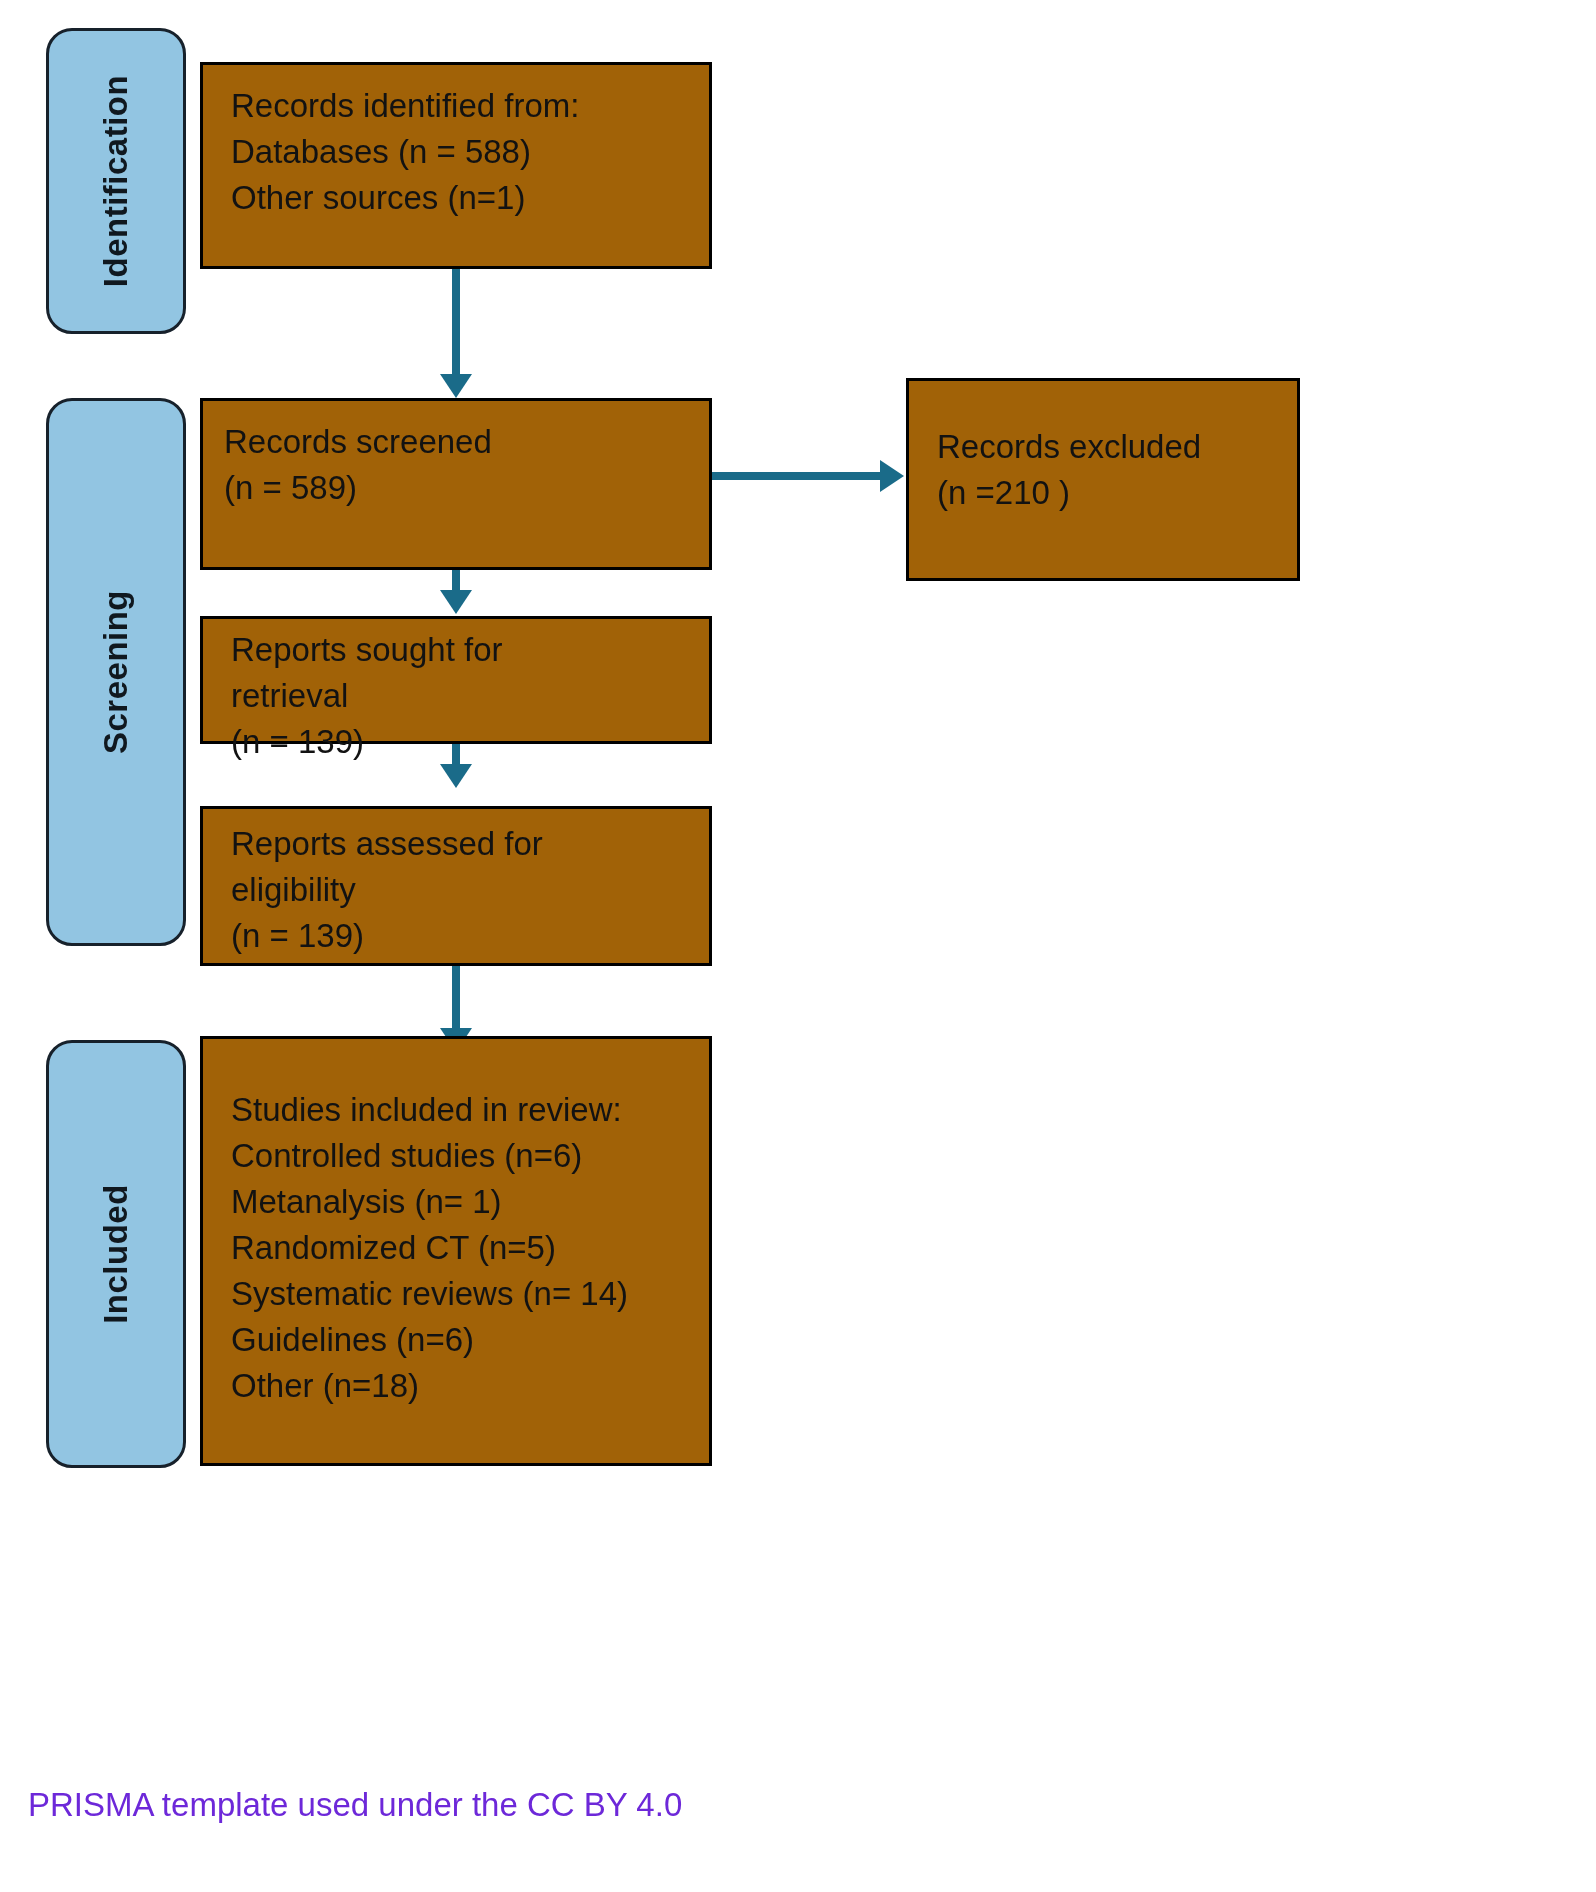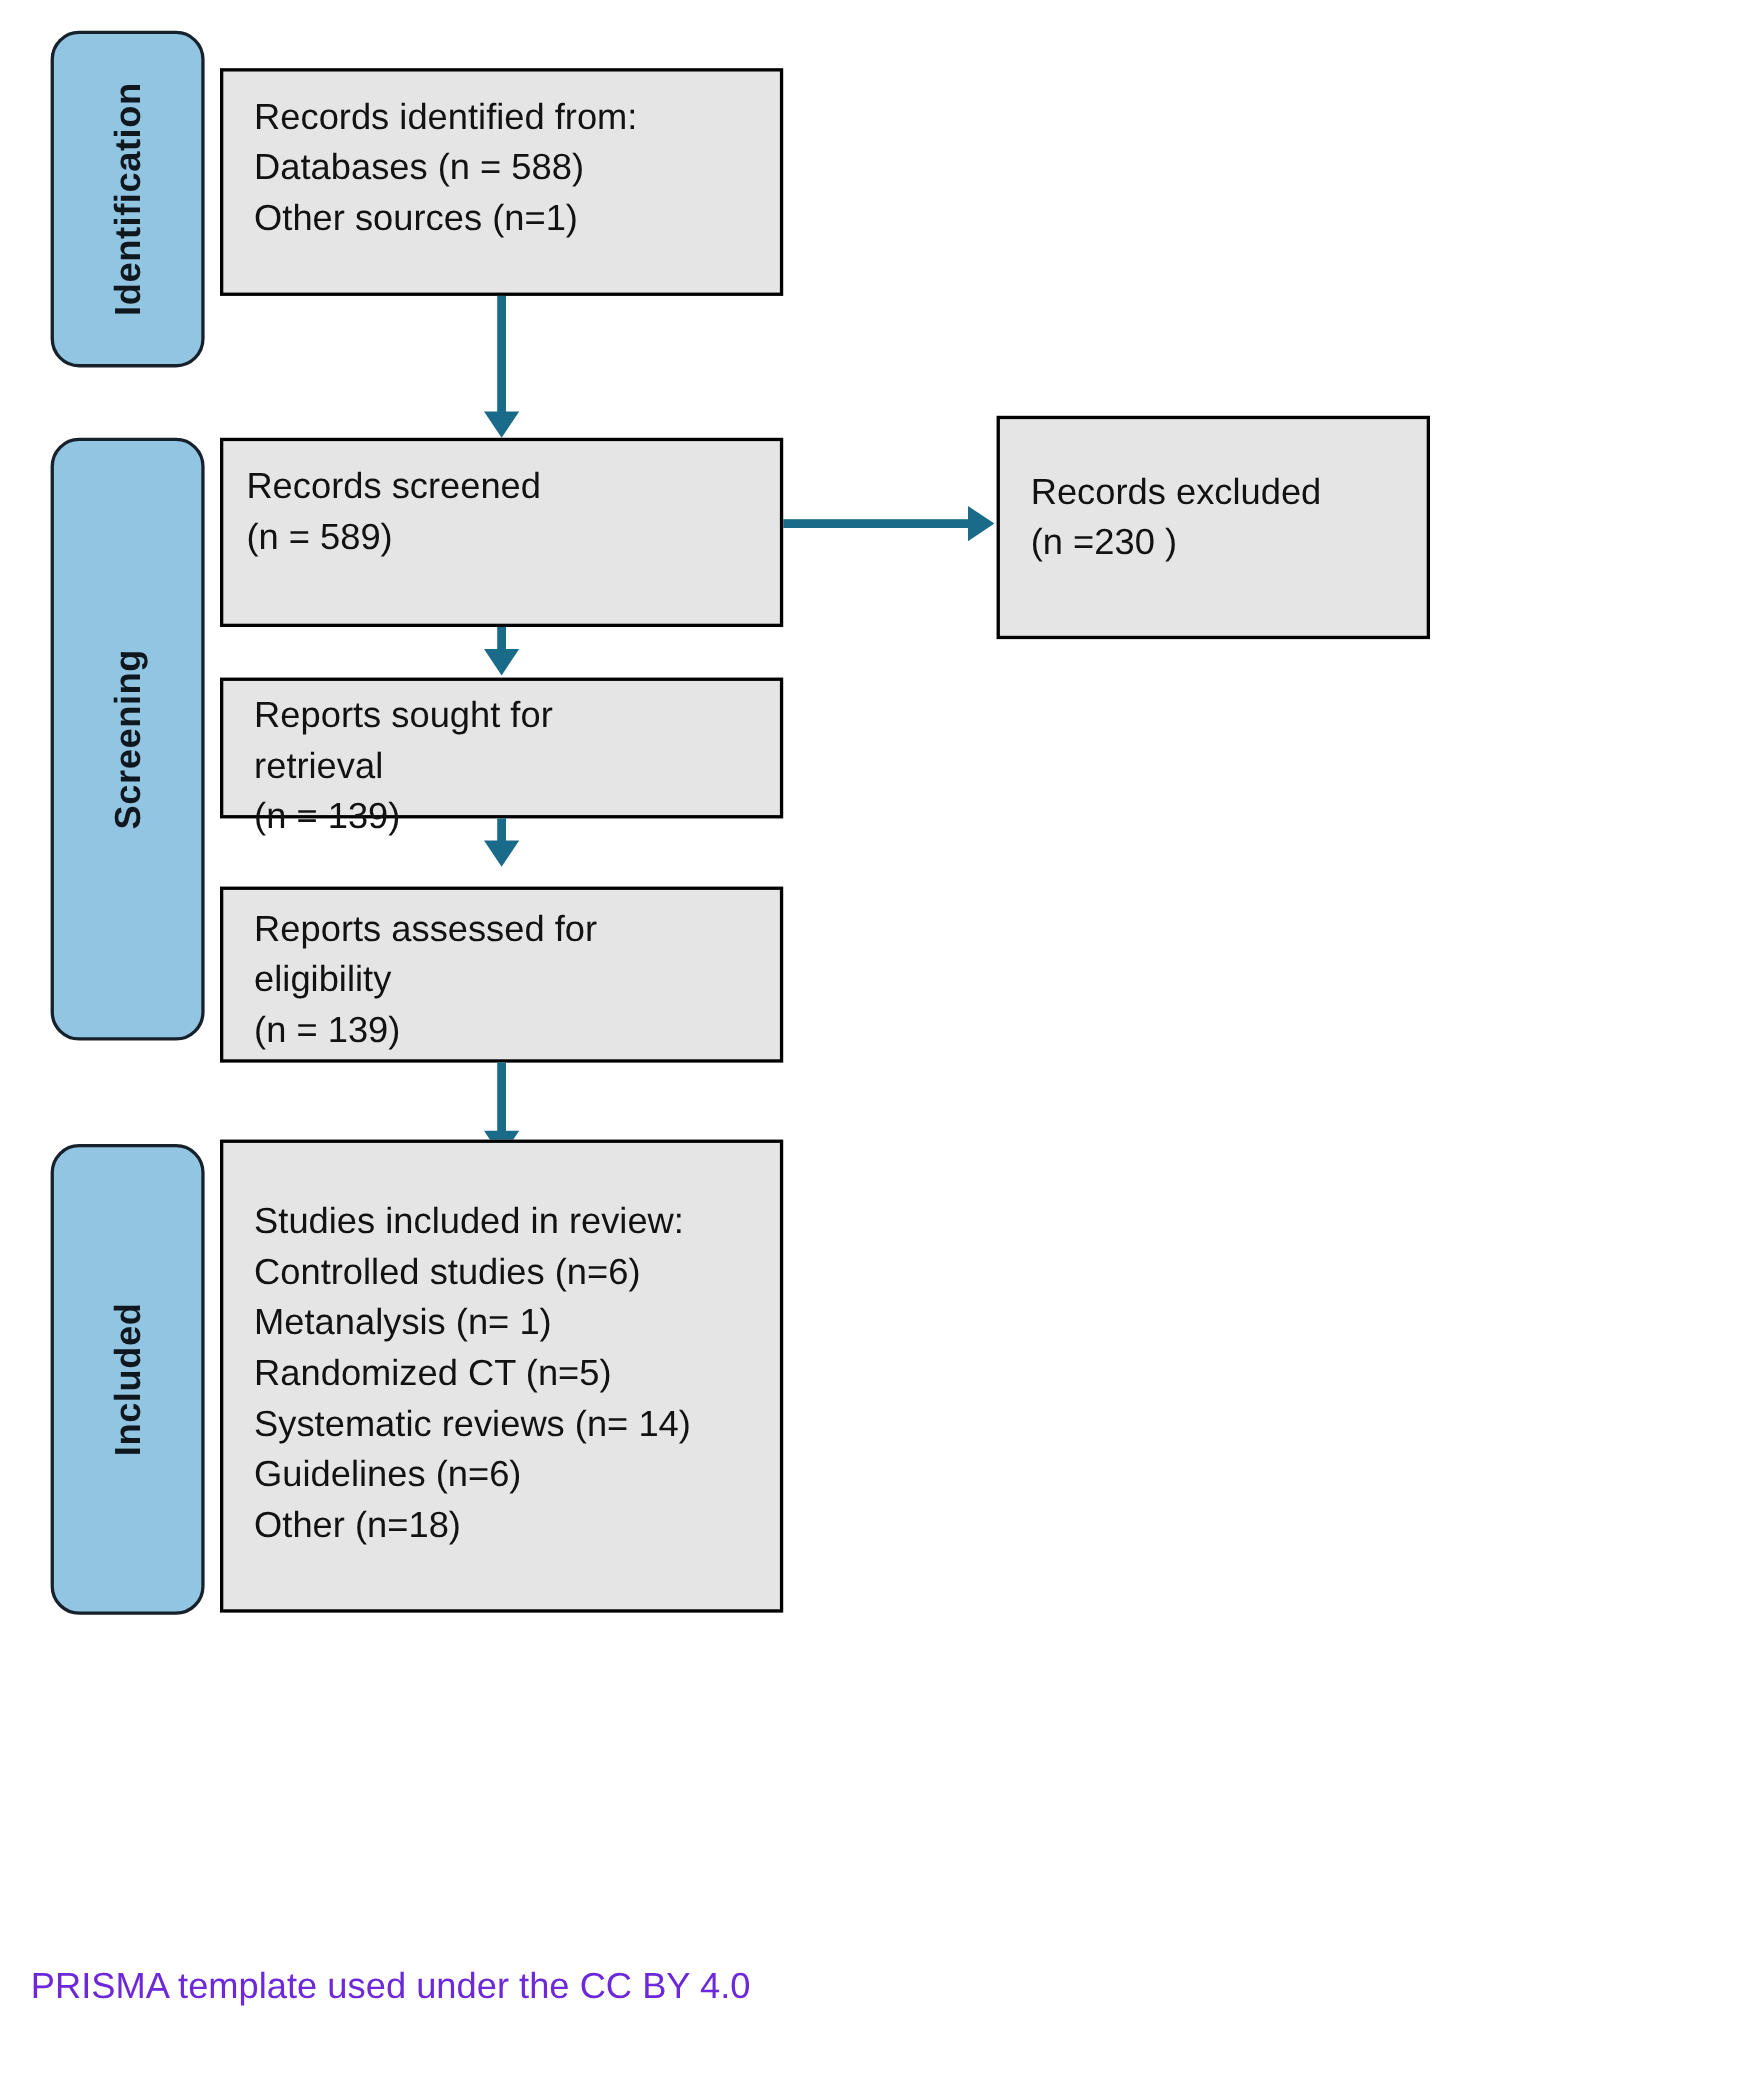--- a/index.html
+++ b/index.html
@@ -26,21 +26,21 @@
     white-space:nowrap;
     font-weight:bold;
     font-size:33px;
     color:#10181f;
     letter-spacing:0.5px;
   }
 
   
   .box{
     position:absolute;
-    background:#e5e5e5;
+    background:#a16207;
     border:3px solid #000000;
     box-sizing:border-box;
     padding:18px 0 0 28px;
   }
   .box .line{
     font-size:33px;
     line-height:46px;
     color:#121212;
     white-space:pre;
   }
@@ -112,21 +112,21 @@
 
   <div class="box" style="left:200px;top:398px;width:512px;height:172px;padding-left:21px;">
     <div class="line">Records screened</div>
     <div class="line">(n = 589)</div>
   </div>
 
   <div class="arrow-h" style="left:712px;top:472px;width:170px;"></div>
 
   <div class="box" style="left:906px;top:378px;width:394px;height:203px;padding-top:43px;">
     <div class="line">Records excluded</div>
-    <div class="line">(n =230 )</div>
+    <div class="line">(n =210 )</div>
   </div>
 
   <div class="arrow-v" style="left:452px;top:570px;height:22px;"></div>
 
   <div class="box" style="left:200px;top:616px;width:512px;height:128px;padding-top:8px;">
     <div class="line">Reports sought for</div>
     <div class="line">retrieval</div>
     <div class="line">(n = 139)</div>
   </div>
 

